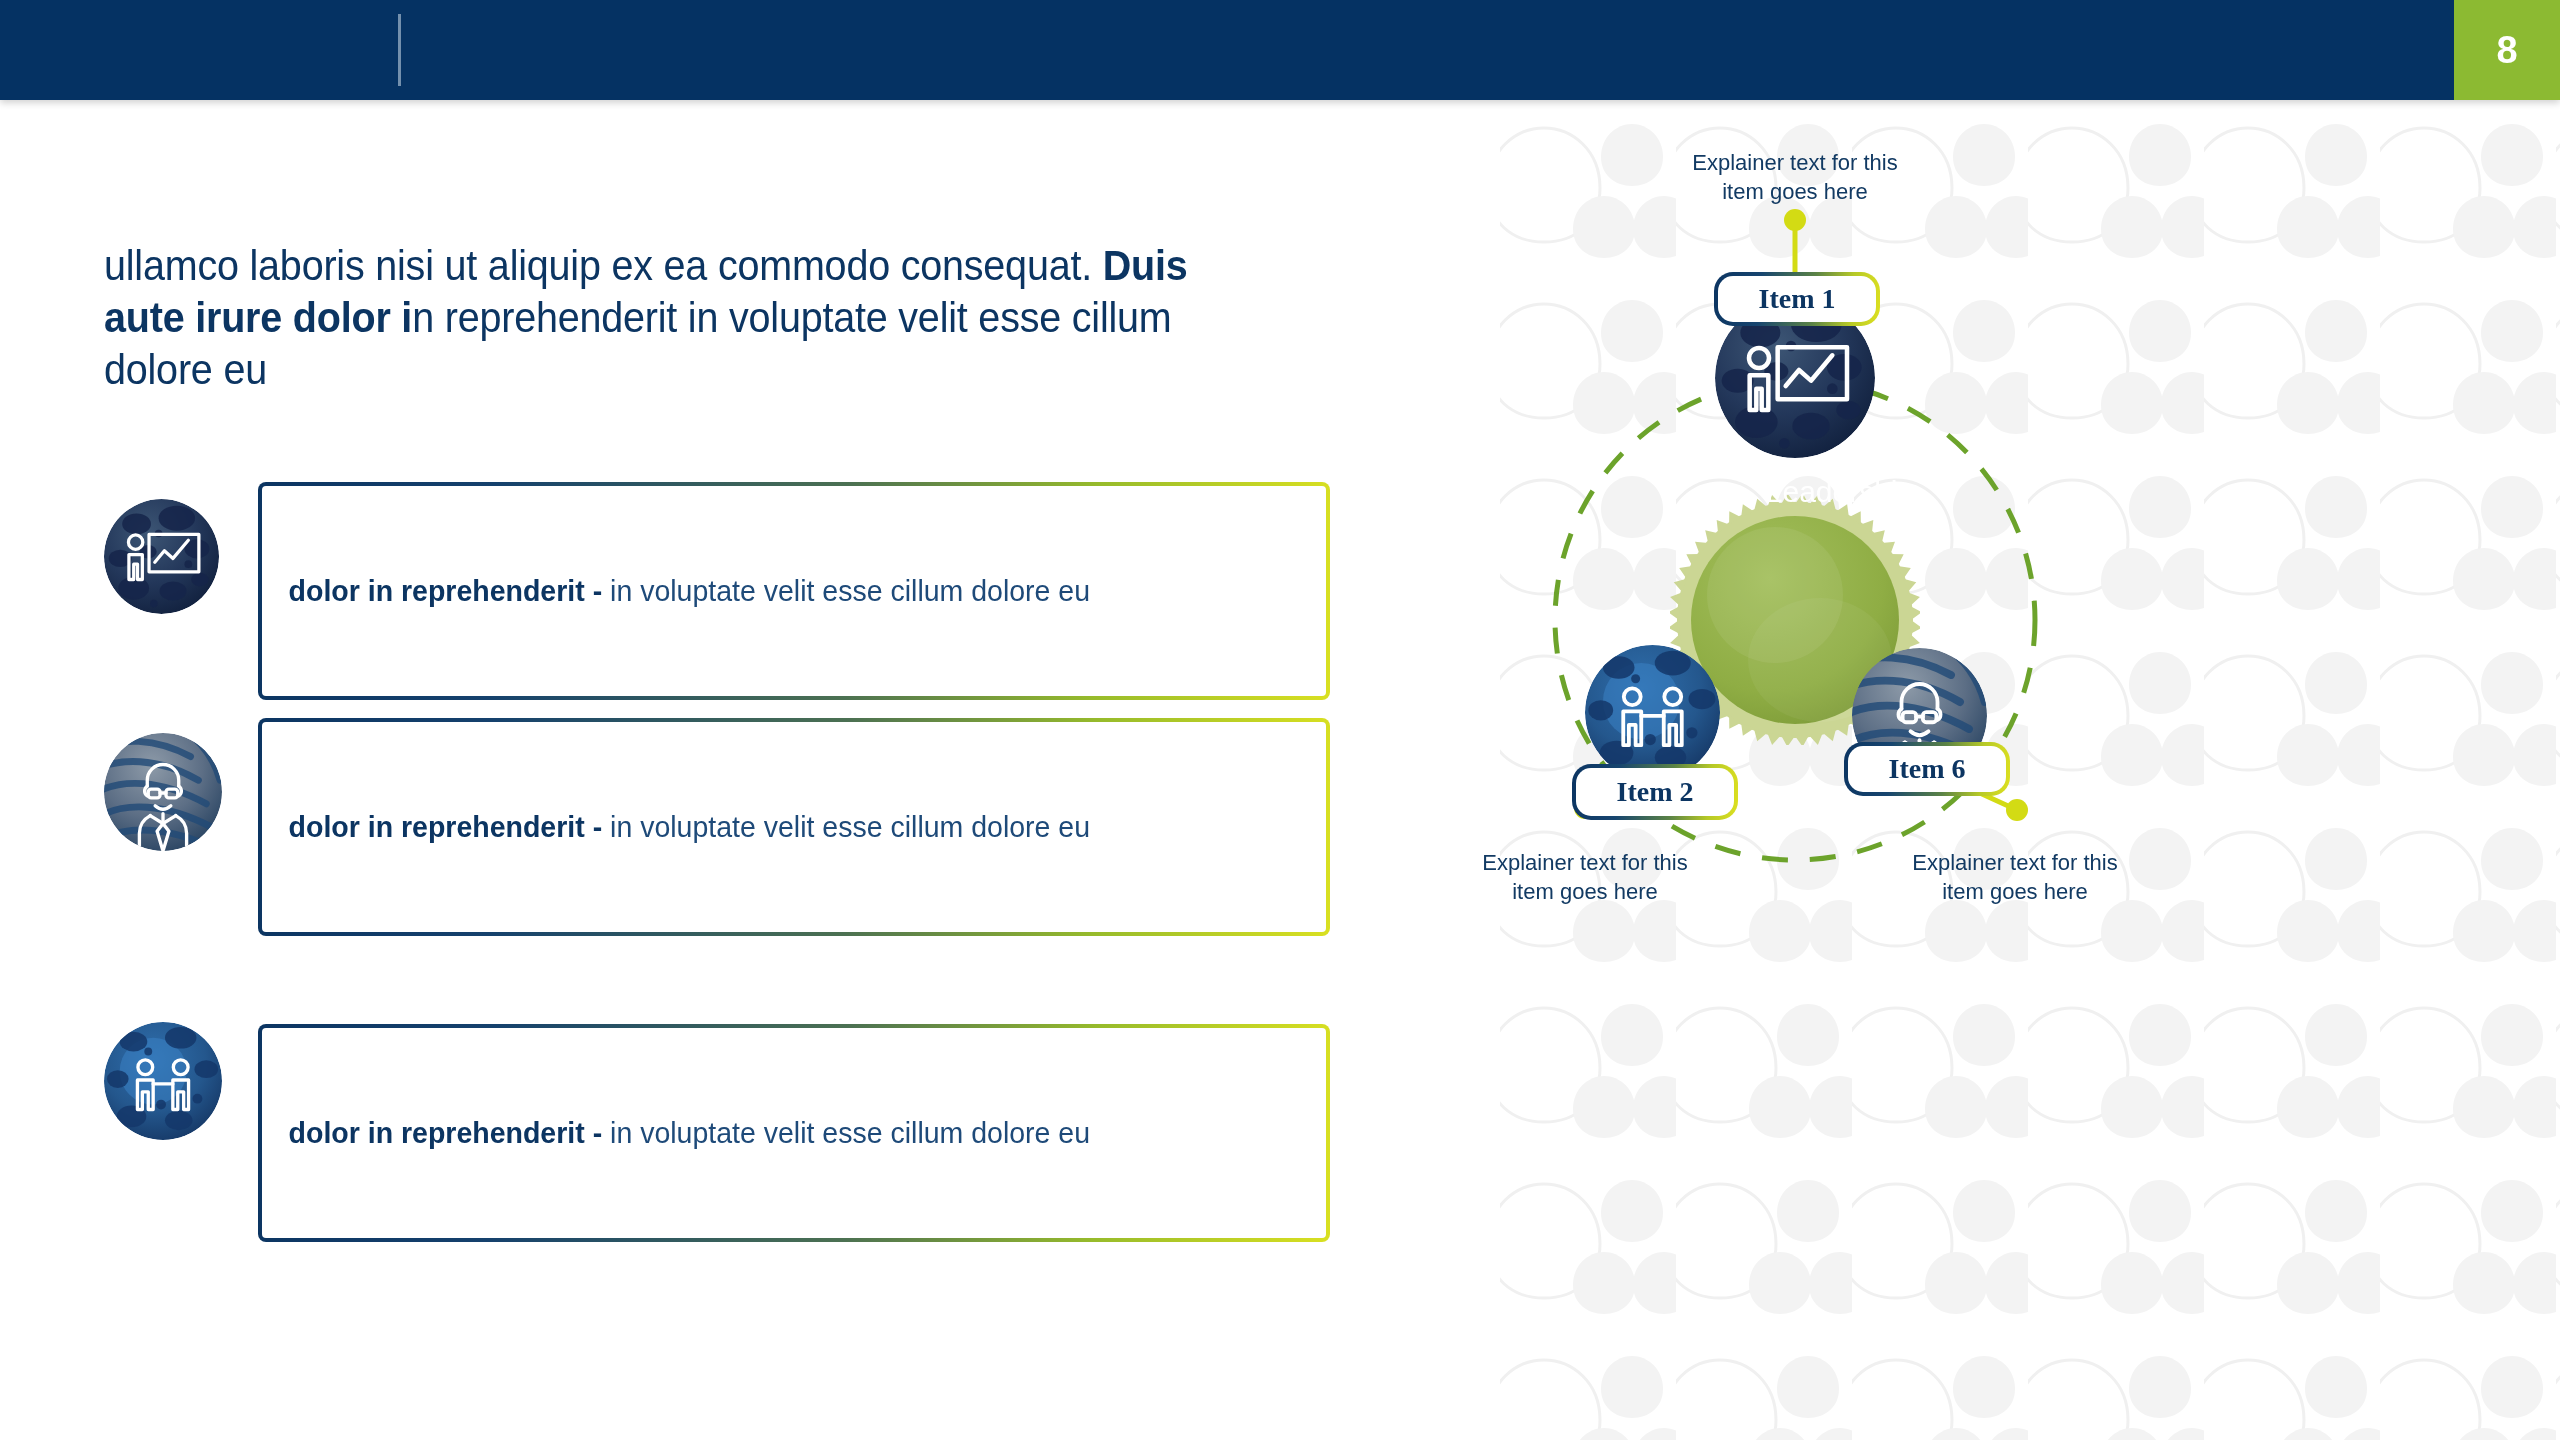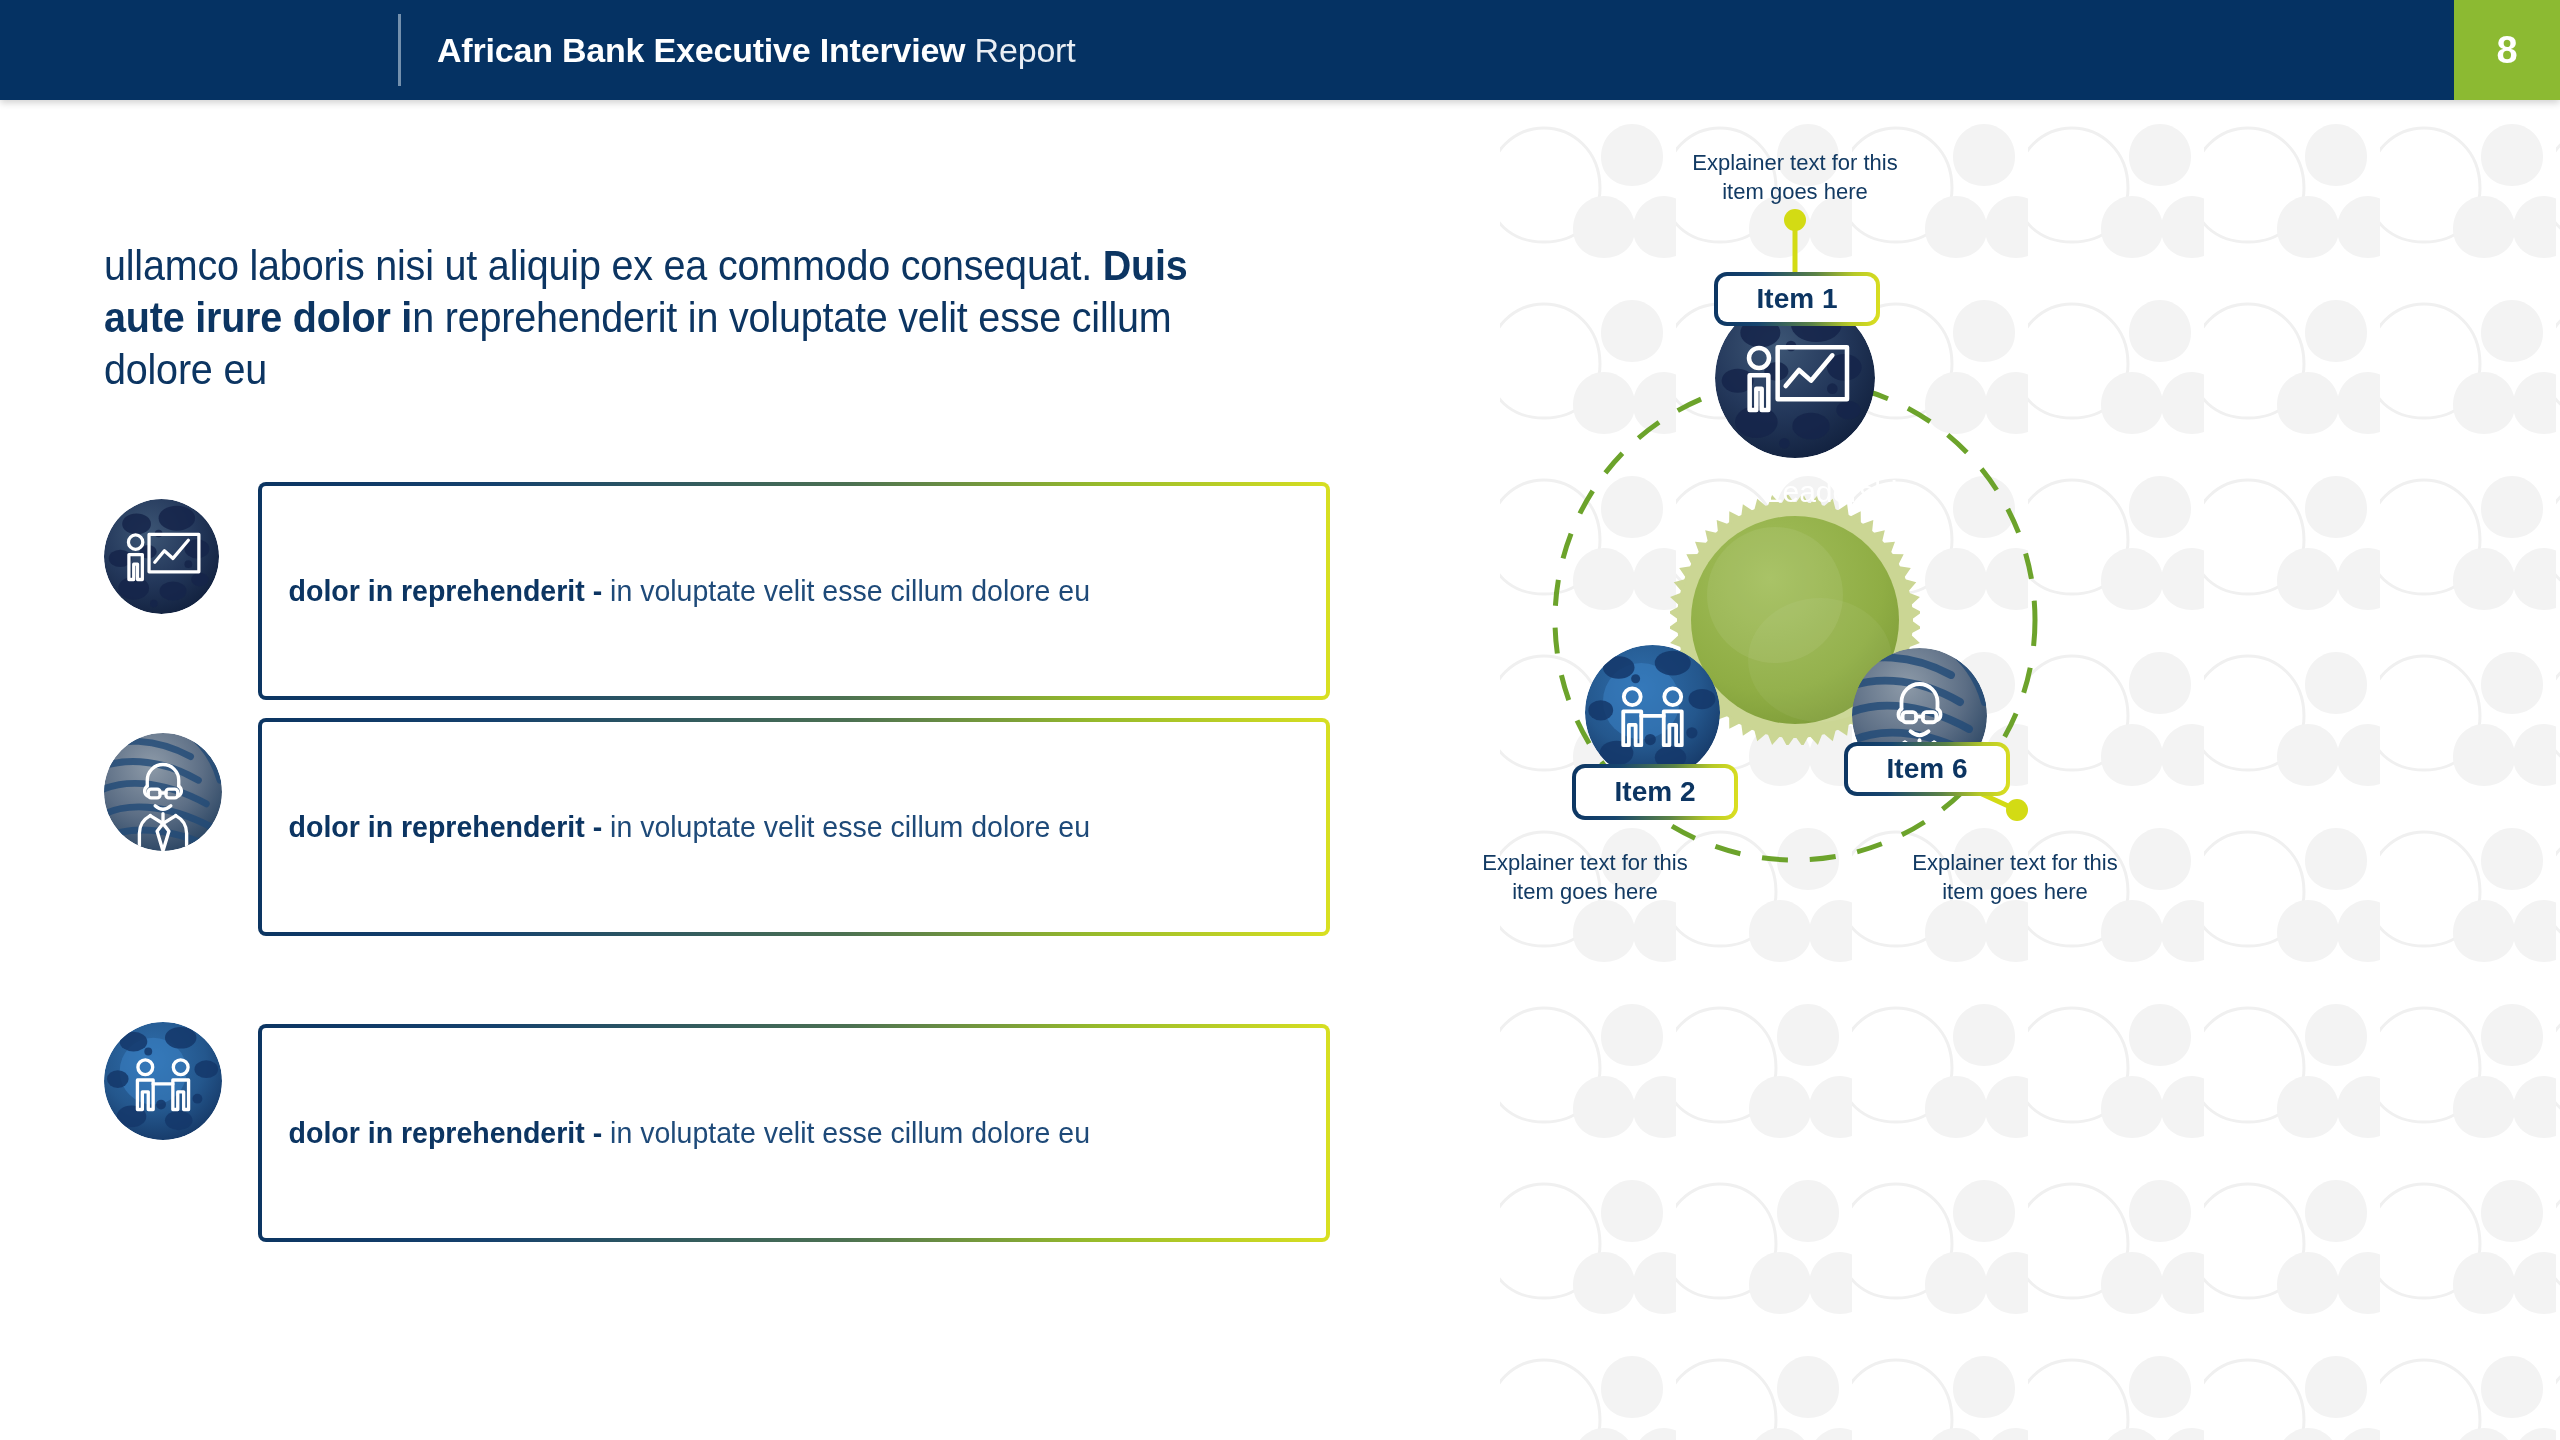--- a/index.html
+++ b/index.html
@@ -148,32 +148,33 @@
     position: absolute;
     left: 1380px;
     top: 120px;
     width: 1180px;
     height: 1160px;
     z-index: 7;
   }
 
   .pill {
     position: absolute;
-    border-radius: 13px;
+    border-radius: 19px;
     background:
       linear-gradient(#fff,#fff) padding-box,
       linear-gradient(95deg, #0C3562 0%, #17456f 28%, #5b8346 60%, #b6c927 82%, #dde020 100%) border-box;
     border: 4px solid transparent;
     display: flex;
     align-items: center;
     justify-content: center;
     color: #0C3562;
     font-size: 28px;
     font-weight: 700;
     z-index: 14;
+    font-family: Liberation Serif, serif;
   }
 
   .explainer {
     position: absolute;
     color: #123A63;
     font-size: 22px;
     line-height: 1.32;
     text-align: center;
     z-index: 12;
   }
@@ -220,23 +221,20 @@
       </pattern>
     </defs>
     <rect x="0" y="0" width="1060" height="1340" fill="url(#wm)"></rect>
   </svg>
 
   <div id="header">
 
 
     <div id="header-divider"></div>
 
-    <div id="header-title">
-      <span class="strong">African Bank Executive Interview</span><span class="light"> Report</span>
-    </div>
 
     <div id="page-badge">8</div>
   </div>
 
   <div id="headline">
     <span>ullamco laboris nisi ut aliquip ex ea commodo consequat. </span><span class="bold">Duis aute irure dolor i</span><span>n reprehenderit in voluptate velit esse cillum dolore eu</span>
   </div>
 
   <div id="cards">
 

